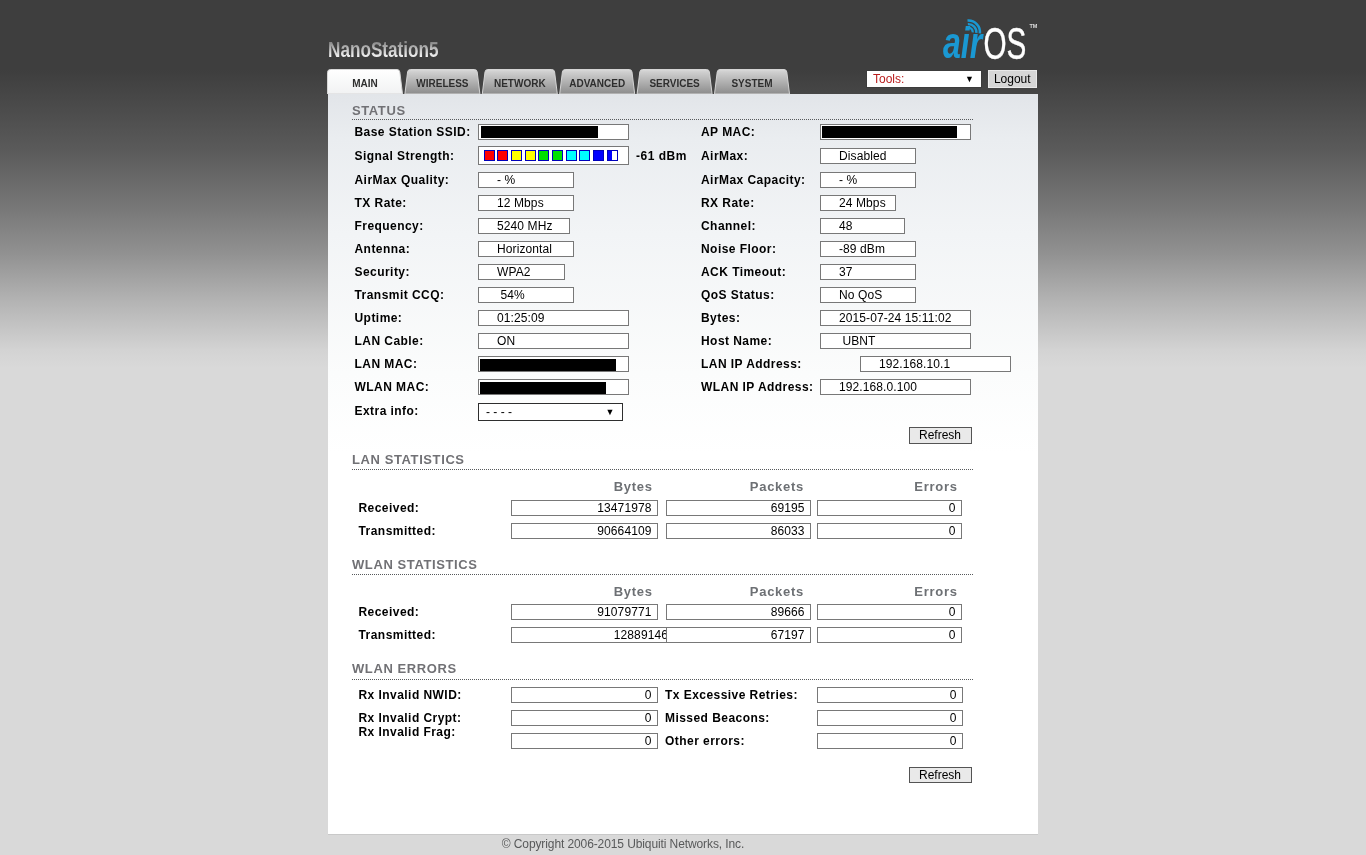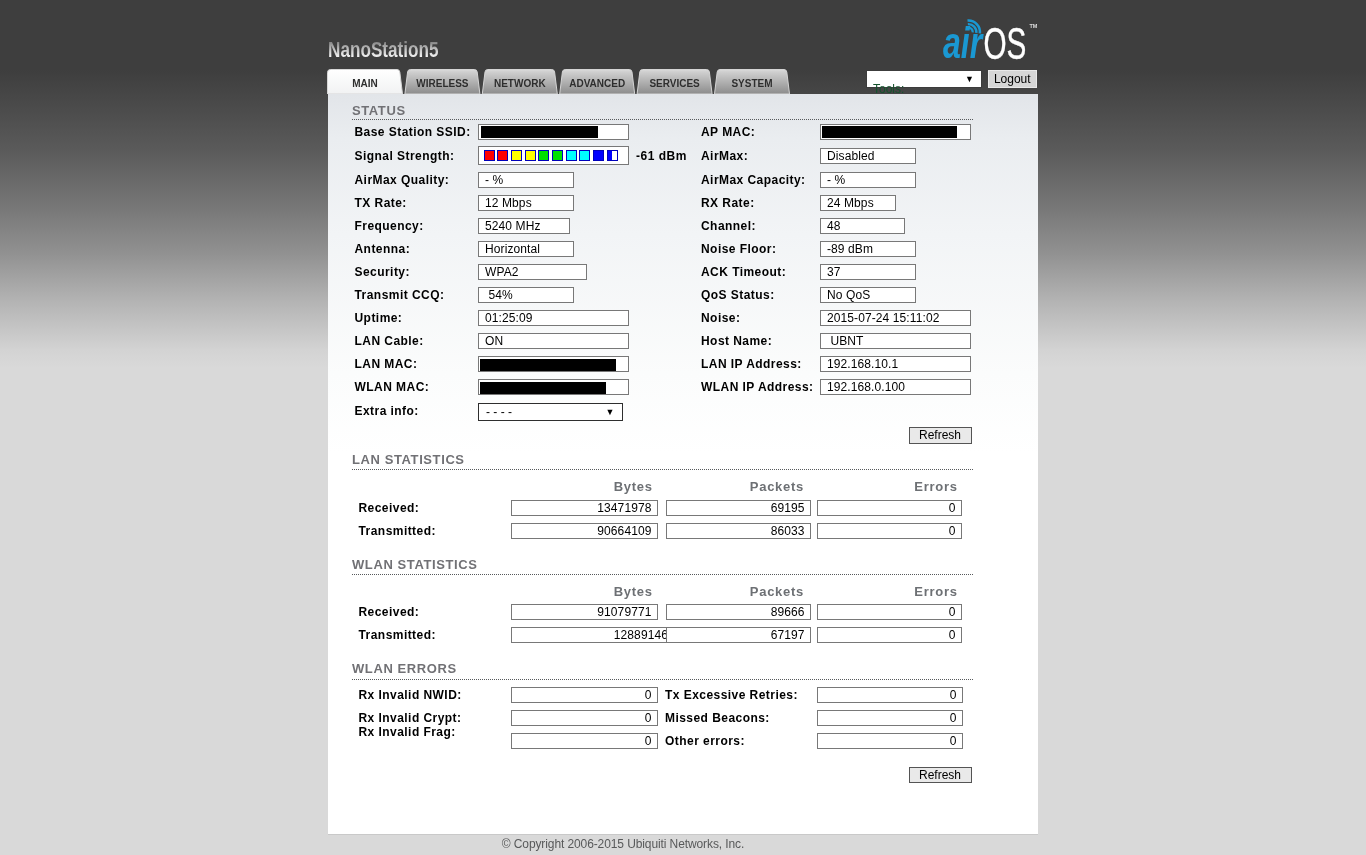--- a/index.html
+++ b/index.html
@@ -5,21 +5,21 @@
 <style>
 html,body{margin:0;padding:0}
 body{width:1366px;height:855px;overflow:hidden;font-family:"Liberation Sans",sans-serif;
 background:linear-gradient(to bottom,#3e3e3e 0px,#3e3e3e 70px,#4a4a4a 105px,#5b5b5b 152px,#747474 202px,#909090 252px,#b4b4b4 302px,#d3d3d3 350px,#d9d9d9 368px,#d9d9d9 100%);}
 #page{position:relative;width:1366px;height:855px}
 #content{position:absolute;left:327.5px;top:93.5px;width:710px;height:740px;
 background:linear-gradient(to bottom,#e2e5e9 0px,#eaedf0 45px,#f2f4f6 140px,#fbfcfc 280px,#ffffff 360px,#ffffff 100%);
 border-bottom:1px solid #c9c9c9;}
 .lb{position:absolute;font-weight:bold;font-size:12px;line-height:16px;color:#000;letter-spacing:.45px;white-space:nowrap}
 .f{position:absolute;box-sizing:border-box;height:16px;border:1px solid #787878;background:#fff;
-font-size:12px;line-height:14px;color:#000;padding-left:6px;white-space:nowrap;letter-spacing:.1px}
+font-size:12px;line-height:14px;color:#000;padding-left:18px;white-space:nowrap;letter-spacing:.1px}
 .fr{text-align:right;padding-right:5px;padding-left:0}
 .sh{position:absolute;font-weight:bold;font-size:13px;line-height:16px;color:#717175;letter-spacing:.6px}
 .ch{position:absolute;font-weight:bold;font-size:13px;line-height:16px;color:#6d7074;letter-spacing:.7px;width:120px;text-align:right}
 .dots{position:absolute;left:351.5px;width:621.5px;height:1px;border-top:1px dotted #56595b}
 .btn{position:absolute;left:908.5px;width:63px;height:16.5px;box-sizing:border-box;border:1px solid #545454;
 background:#e9e9e9;font-size:12px;line-height:14.5px;text-align:center;color:#000}
 .bar{position:absolute;background:#000;top:1.5px;height:12px}
 .sq{display:inline-block;width:9px;height:9px;border:1px solid #0000bb;margin-right:2.7px;vertical-align:top}
 </style>
 </head>
@@ -67,21 +67,21 @@
       <text x="38" y="17.5">MAIN</text>
       <text x="115.4" y="17.5">WIRELESS</text>
       <text x="192.8" y="17.5">NETWORK</text>
       <text x="270.2" y="17.5">ADVANCED</text>
       <text x="347.6" y="17.5">SERVICES</text>
       <text x="425" y="17.5">SYSTEM</text>
     </g>
   </svg>
 
   <div style="position:absolute;left:866px;top:70px;width:116px;height:18px;box-sizing:border-box;background:#fff;border:1px solid #3c3c3c;">
-    <span style="position:absolute;left:6px;top:11px;font-size:12px;line-height:15px;color:#14532d">Tools:</span>
+    <span style="position:absolute;left:6px;top:1px;font-size:12px;line-height:15px;color:#b91c1c">Tools:</span>
     <span style="position:absolute;right:7px;top:3px;font-size:9px;color:#000">▼</span>
   </div>
   <div style="position:absolute;left:987.5px;top:70px;width:49.5px;height:18px;box-sizing:border-box;background:#d6d6d6;border:1px solid #e9e9e9;font-size:12px;line-height:16px;text-align:center;color:#000">Logout</div>
 
   <div id="content"></div>
 
   <div class="sh" style="left:352px;top:103.3px">STATUS</div>
   <div class="dots" style="top:119px"></div>
 
   <div class="lb" style="left:354.5px;top:123.5px">Base Station SSID:</div>
@@ -115,45 +115,45 @@
   <div class="f" style="left:478px;top:218.4px;width:92px">5240 MHz</div>
   <div class="lb" style="left:701px;top:218.4px">Channel:</div>
   <div class="f" style="left:820px;top:218.4px;width:85px">48</div>
 
   <div class="lb" style="left:354.5px;top:241.4px">Antenna:</div>
   <div class="f" style="left:478px;top:241.4px;width:95.5px">Horizontal</div>
   <div class="lb" style="left:701px;top:241.4px">Noise Floor:</div>
   <div class="f" style="left:820px;top:241.4px;width:95.5px">-89 dBm</div>
 
   <div class="lb" style="left:354.5px;top:264.4px">Security:</div>
-  <div class="f" style="left:478px;top:264.4px;width:109px">WPA2</div>
+  <div class="f" style="left:478px;top:264.4px;width:87px">WPA2</div>
   <div class="lb" style="left:701px;top:264.4px">ACK Timeout:</div>
   <div class="f" style="left:820px;top:264.4px;width:95.5px">37</div>
 
   <div class="lb" style="left:354.5px;top:287.4px">Transmit CCQ:</div>
   <div class="f" style="left:478px;top:287.4px;width:95.5px">&nbsp;54%</div>
   <div class="lb" style="left:701px;top:287.4px">QoS Status:</div>
   <div class="f" style="left:820px;top:287.4px;width:95.5px">No QoS</div>
 
   <div class="lb" style="left:354.5px;top:310.4px">Uptime:</div>
   <div class="f" style="left:478px;top:310.4px;width:150.5px">01:25:09</div>
-  <div class="lb" style="left:701px;top:310.4px">Noise:</div>
+  <div class="lb" style="left:701px;top:310.4px">Bytes:</div>
   <div class="f" style="left:820px;top:310.4px;width:150.5px">2015-07-24 15:11:02</div>
 
   <div class="lb" style="left:354.5px;top:333.4px">LAN Cable:</div>
   <div class="f" style="left:478px;top:333.4px;width:150.5px">ON</div>
   <div class="lb" style="left:701px;top:333.4px">Host Name:</div>
   <div class="f" style="left:820px;top:333.4px;width:150.5px">&nbsp;UBNT</div>
 
   <div class="lb" style="left:354.5px;top:356.4px">LAN MAC:</div>
   <div class="f" style="left:478px;top:356.4px;width:150.5px">
       <div class="bar" style="left:0.5px;width:136px"></div>
     </div>
   <div class="lb" style="left:701px;top:356.4px">LAN IP Address:</div>
-  <div class="f" style="left:820px;top:356.4px;width:150.5px">192.168.10.1</div>
+  <div class="f" style="left:860px;top:356.4px;width:150.5px">192.168.10.1</div>
 
   <div class="lb" style="left:354.5px;top:379.4px">WLAN MAC:</div>
   <div class="f" style="left:478px;top:379.4px;width:150.5px">
       <div class="bar" style="left:0.5px;width:126px"></div>
     </div>
   <div class="lb" style="left:701px;top:379.4px">WLAN IP Address:</div>
   <div class="f" style="left:820px;top:379.4px;width:150.5px">192.168.0.100</div>
 
   <div class="lb" style="left:354.5px;top:403.4px">Extra info:</div>
   <div style="position:absolute;left:478px;top:403px;width:144.5px;height:18px;box-sizing:border-box;background:#fff;border:1px solid #2e2e2e;">

